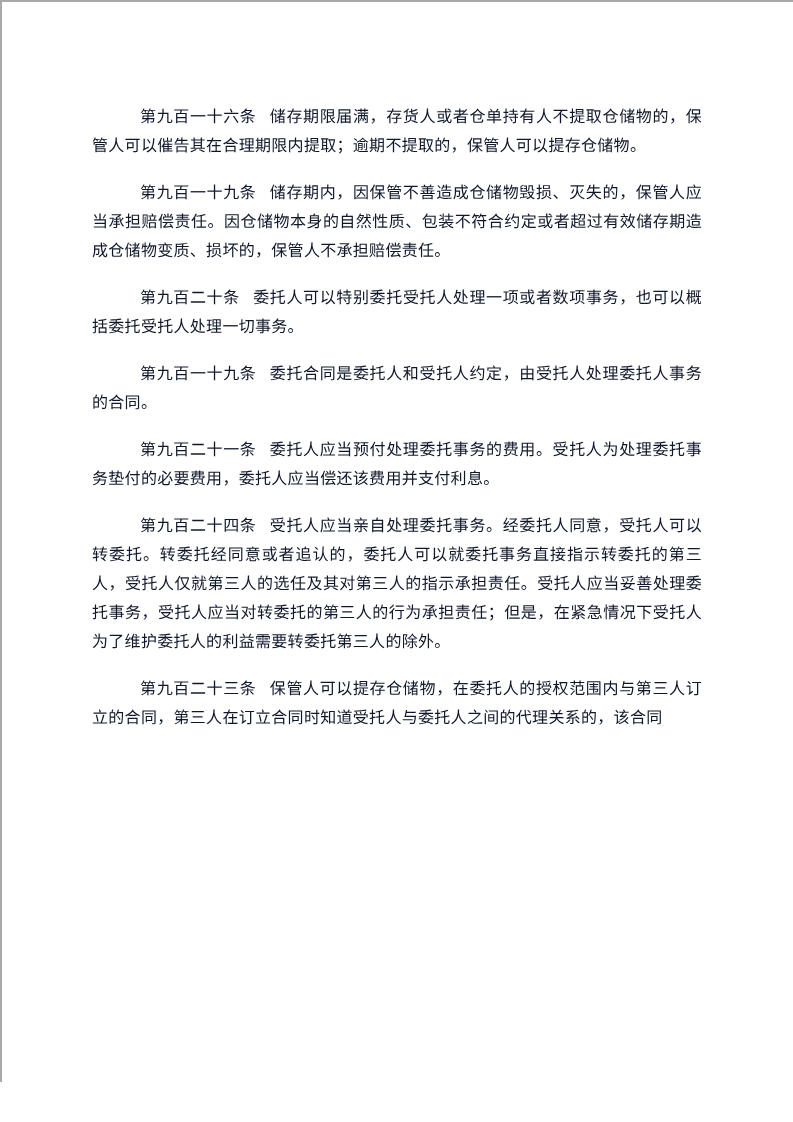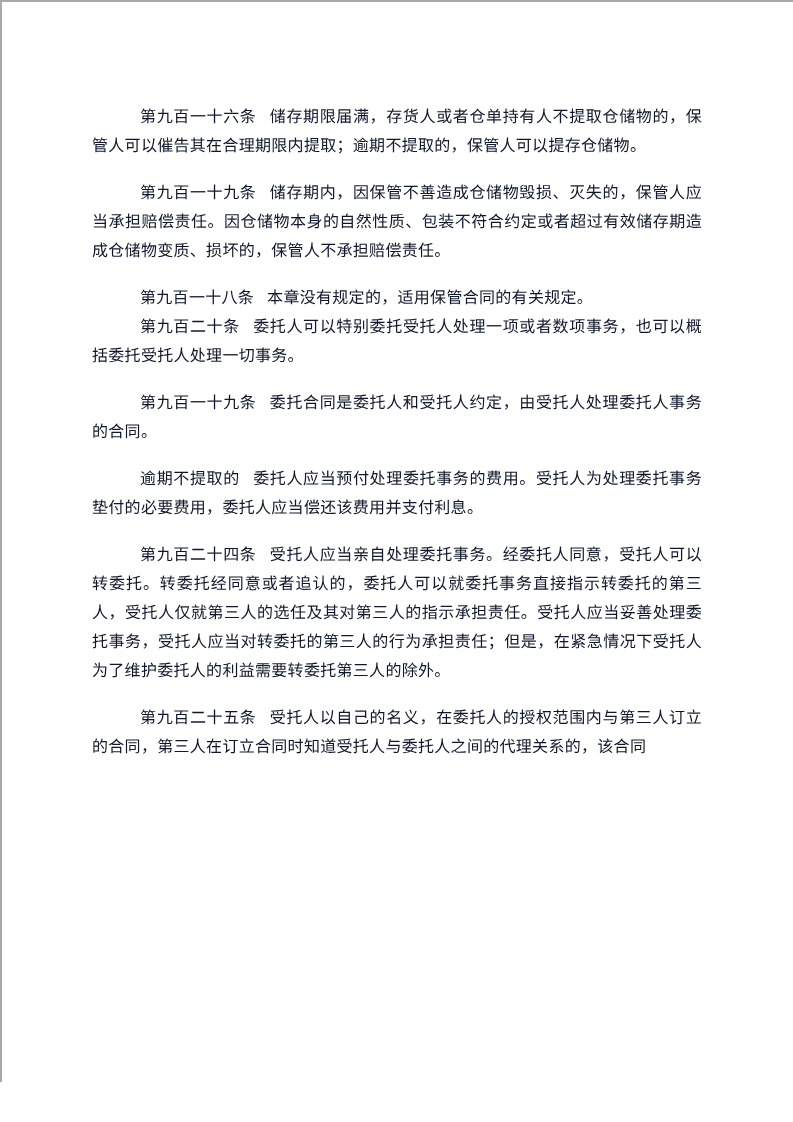--- a/index.html
+++ b/index.html
@@ -46,40 +46,37 @@
 <div class="page">
 
   <p class="article">
     <span>第九百一十六条</span><span class="num-gap"></span><span>储存期限届满，存货人或者仓单持有人不提取仓储物的，保管人可以催告其在合理期限内提取；逾期不提取的，保管人可以提存仓储物。</span>
   </p>
 
   <p class="article">
     <span>第九百一十九条</span><span class="num-gap"></span><span>储存期内，因保管不善造成仓储物毁损、灭失的，保管人应当承担赔偿责任。因仓储物本身的自然性质、包装不符合约定或者超过有效储存期造成仓储物变质、损坏的，保管人不承担赔偿责任。</span>
   </p>
 
-  <p class="article tight">
-    <span>第九百一十八条</span><span class="num-gap"></span><span>本章没有规定的，适用保管合同的有关规定。</span>
-  </p>
 
 
   <p class="article">
     <span>第九百二十条</span><span class="num-gap"></span><span>委托人可以特别委托受托人处理一项或者数项事务，也可以概括委托受托人处理一切事务。</span>
   </p>
 
   <p class="article">
     <span>第九百一十九条</span><span class="num-gap"></span><span>委托合同是委托人和受托人约定，由受托人处理委托人事务的合同。</span>
   </p>
 
   <p class="article">
-    <span>逾期不提取的</span><span class="num-gap"></span><span>委托人应当预付处理委托事务的费用。受托人为处理委托事务垫付的必要费用，委托人应当偿还该费用并支付利息。</span>
+    <span>第九百二十一条</span><span class="num-gap"></span><span>委托人应当预付处理委托事务的费用。受托人为处理委托事务垫付的必要费用，委托人应当偿还该费用并支付利息。</span>
   </p>
 
 
   <p class="article">
     <span>第九百二十四条</span><span class="num-gap"></span><span>受托人应当亲自处理委托事务。经委托人同意，受托人可以转委托。转委托经同意或者追认的，委托人可以就委托事务直接指示转委托的第三人，受托人仅就第三人的选任及其对第三人的指示承担责任。受托人应当妥善处理委托事务，受托人应当对转委托的第三人的行为承担责任；但是，在紧急情况下受托人为了维护委托人的利益需要转委托第三人的除外。</span>
   </p>
 
 
   <p class="article">
-    <span>第九百二十五条</span><span class="num-gap"></span><span>受托人以自己的名义，在委托人的授权范围内与第三人订立的合同，第三人在订立合同时知道受托人与委托人之间的代理关系的，该合同</span>
+    <span>第九百二十三条</span><span class="num-gap"></span><span>保管人可以提存仓储物，在委托人的授权范围内与第三人订立的合同，第三人在订立合同时知道受托人与委托人之间的代理关系的，该合同</span>
   </p>
 
 </div>
 
 </body></html>

